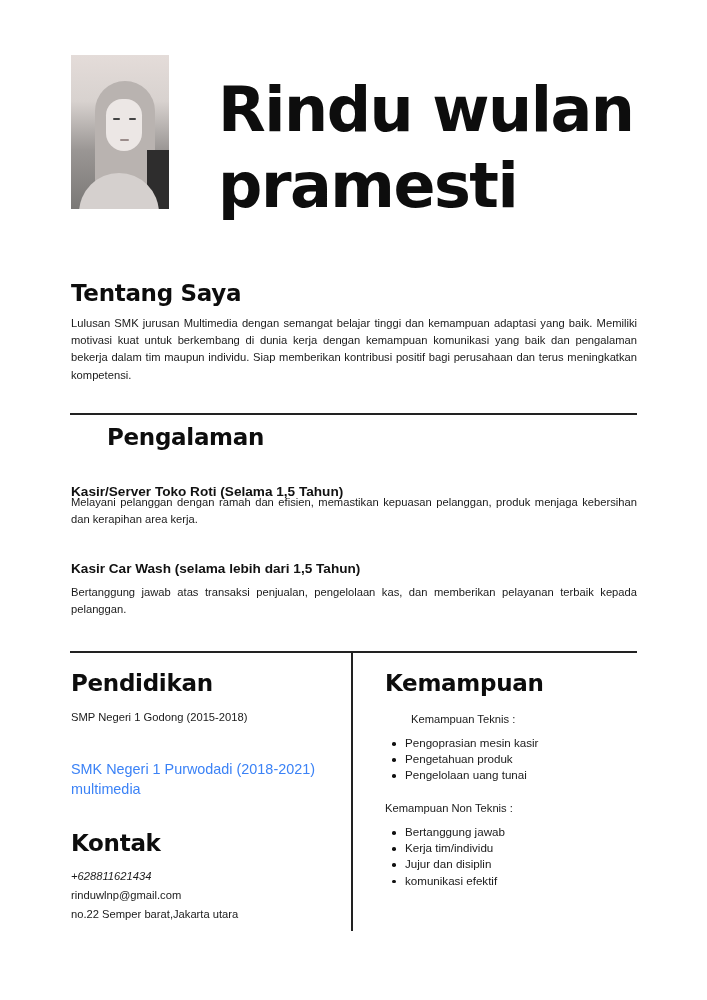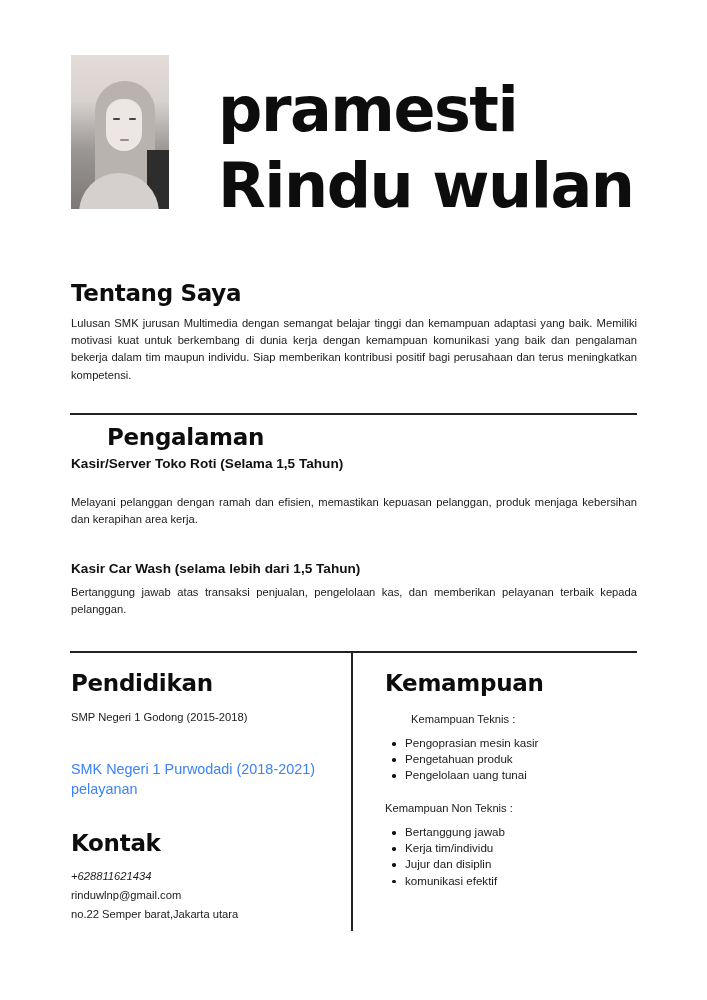--- a/index.html
+++ b/index.html
@@ -67,44 +67,44 @@
   <div class="hood"></div>
   <div class="face"></div>
   <div class="eye l"></div>
   <div class="eye r"></div>
   <div class="mouth"></div>
   <div class="dark"></div>
   <div class="shoulder"></div>
 </div>
 
 <div class="name">
+  <div>Rindu wulan</div>
   <div>pramesti</div>
-  <div>Rindu wulan</div>
 </div>
 
 <div class="heading" style="left:71px; top:280px;">Tentang Saya</div>
 <div class="para" style="top:315px;">Lulusan SMK jurusan Multimedia dengan semangat belajar tinggi dan kemampuan adaptasi yang baik. Memiliki motivasi kuat untuk berkembang di dunia kerja dengan kemampuan komunikasi yang baik dan pengalaman bekerja dalam tim maupun individu. Siap memberikan kontribusi positif bagi perusahaan dan terus meningkatkan kompetensi.</div>
 
 <div class="hr" style="top:413px;"></div>
 
 <div class="heading" style="left:71px; top:424px;margin-left:36px;">Pengalaman</div>
 
-<div class="subhead" style="top:456px;">Kasir/Server Toko Roti (Selama 1,5 Tahun)</div>
+<div class="subhead" style="top:484px;">Kasir/Server Toko Roti (Selama 1,5 Tahun)</div>
 <div class="para" style="top:494px;">Melayani pelanggan dengan ramah dan efisien, memastikan kepuasan pelanggan, produk menjaga kebersihan dan kerapihan area kerja.</div>
 
 <div class="subhead" style="top:561px;">Kasir Car Wash (selama lebih dari 1,5 Tahun)</div>
 <div class="para" style="top:584px;">Bertanggung jawab atas transaksi penjualan, pengelolaan kas, dan memberikan pelayanan terbaik kepada pelanggan.</div>
 
 <div class="hr" style="top:651px;"></div>
 <div class="vr"></div>
 
 <div class="heading" style="left:71px; top:670px;">Pendidikan</div>
 <div class="small" style="left:71px; top:708px;">SMP Negeri 1 Godong (2015-2018)</div>
 <div class="mid" style="left:71px; top:759px;">SMK Negeri 1 Purwodadi (2018-2021)</div>
-<div class="mid" style="left:71px; top:779px;">pelayanan</div>
+<div class="mid" style="left:71px; top:779px;">multimedia</div>
 
 <div class="heading" style="left:71px; top:830px;">Kontak</div>
 <div class="small" style="left:71px; top:867px;font-style:italic;">+628811621434</div>
 <div class="small" style="left:71px; top:886px;">rinduwlnp@gmail.com</div>
 <div class="small" style="left:71px; top:905px;">no.22 Semper barat,Jakarta utara</div>
 
 <div class="heading" style="left:385px; top:670px;">Kemampuan</div>
 <div class="small" style="left:385px; top:710px;padding-left:26px;">Kemampuan Teknis :</div>
 <ul class="skills" style="top:735px;">
   <li>Pengoprasian mesin kasir</li>

